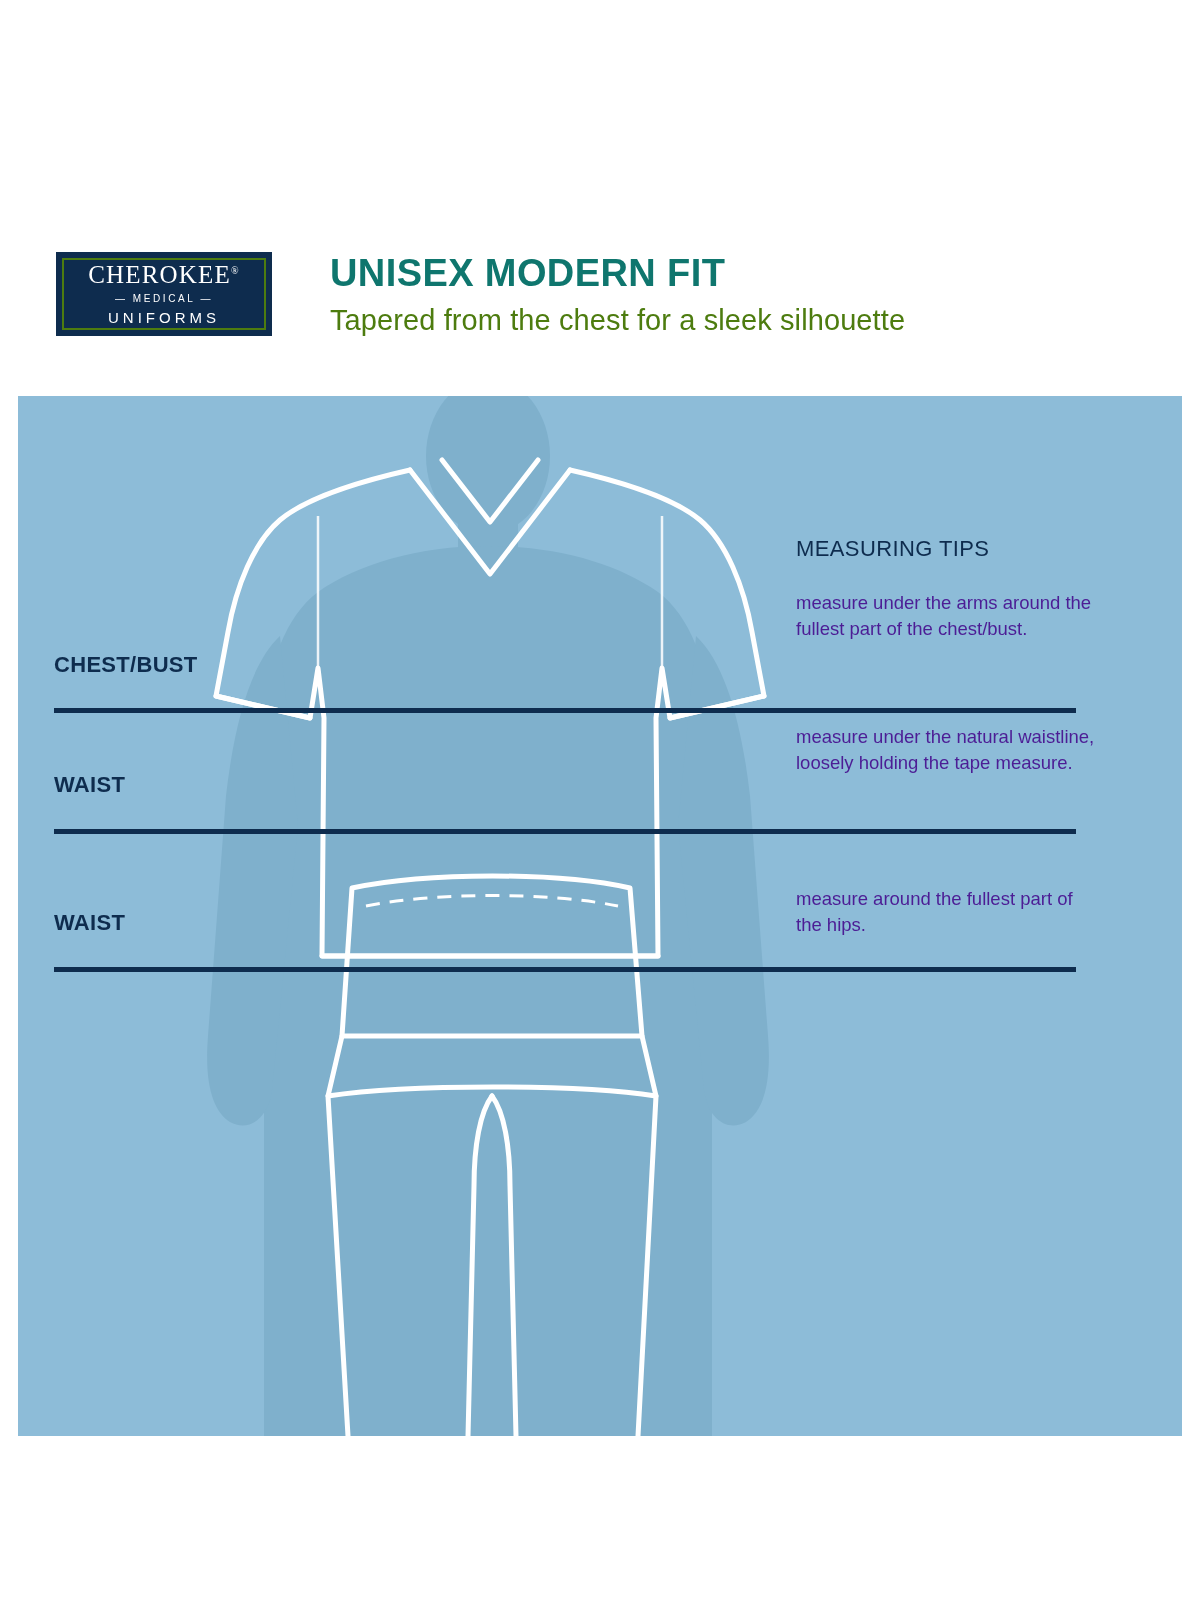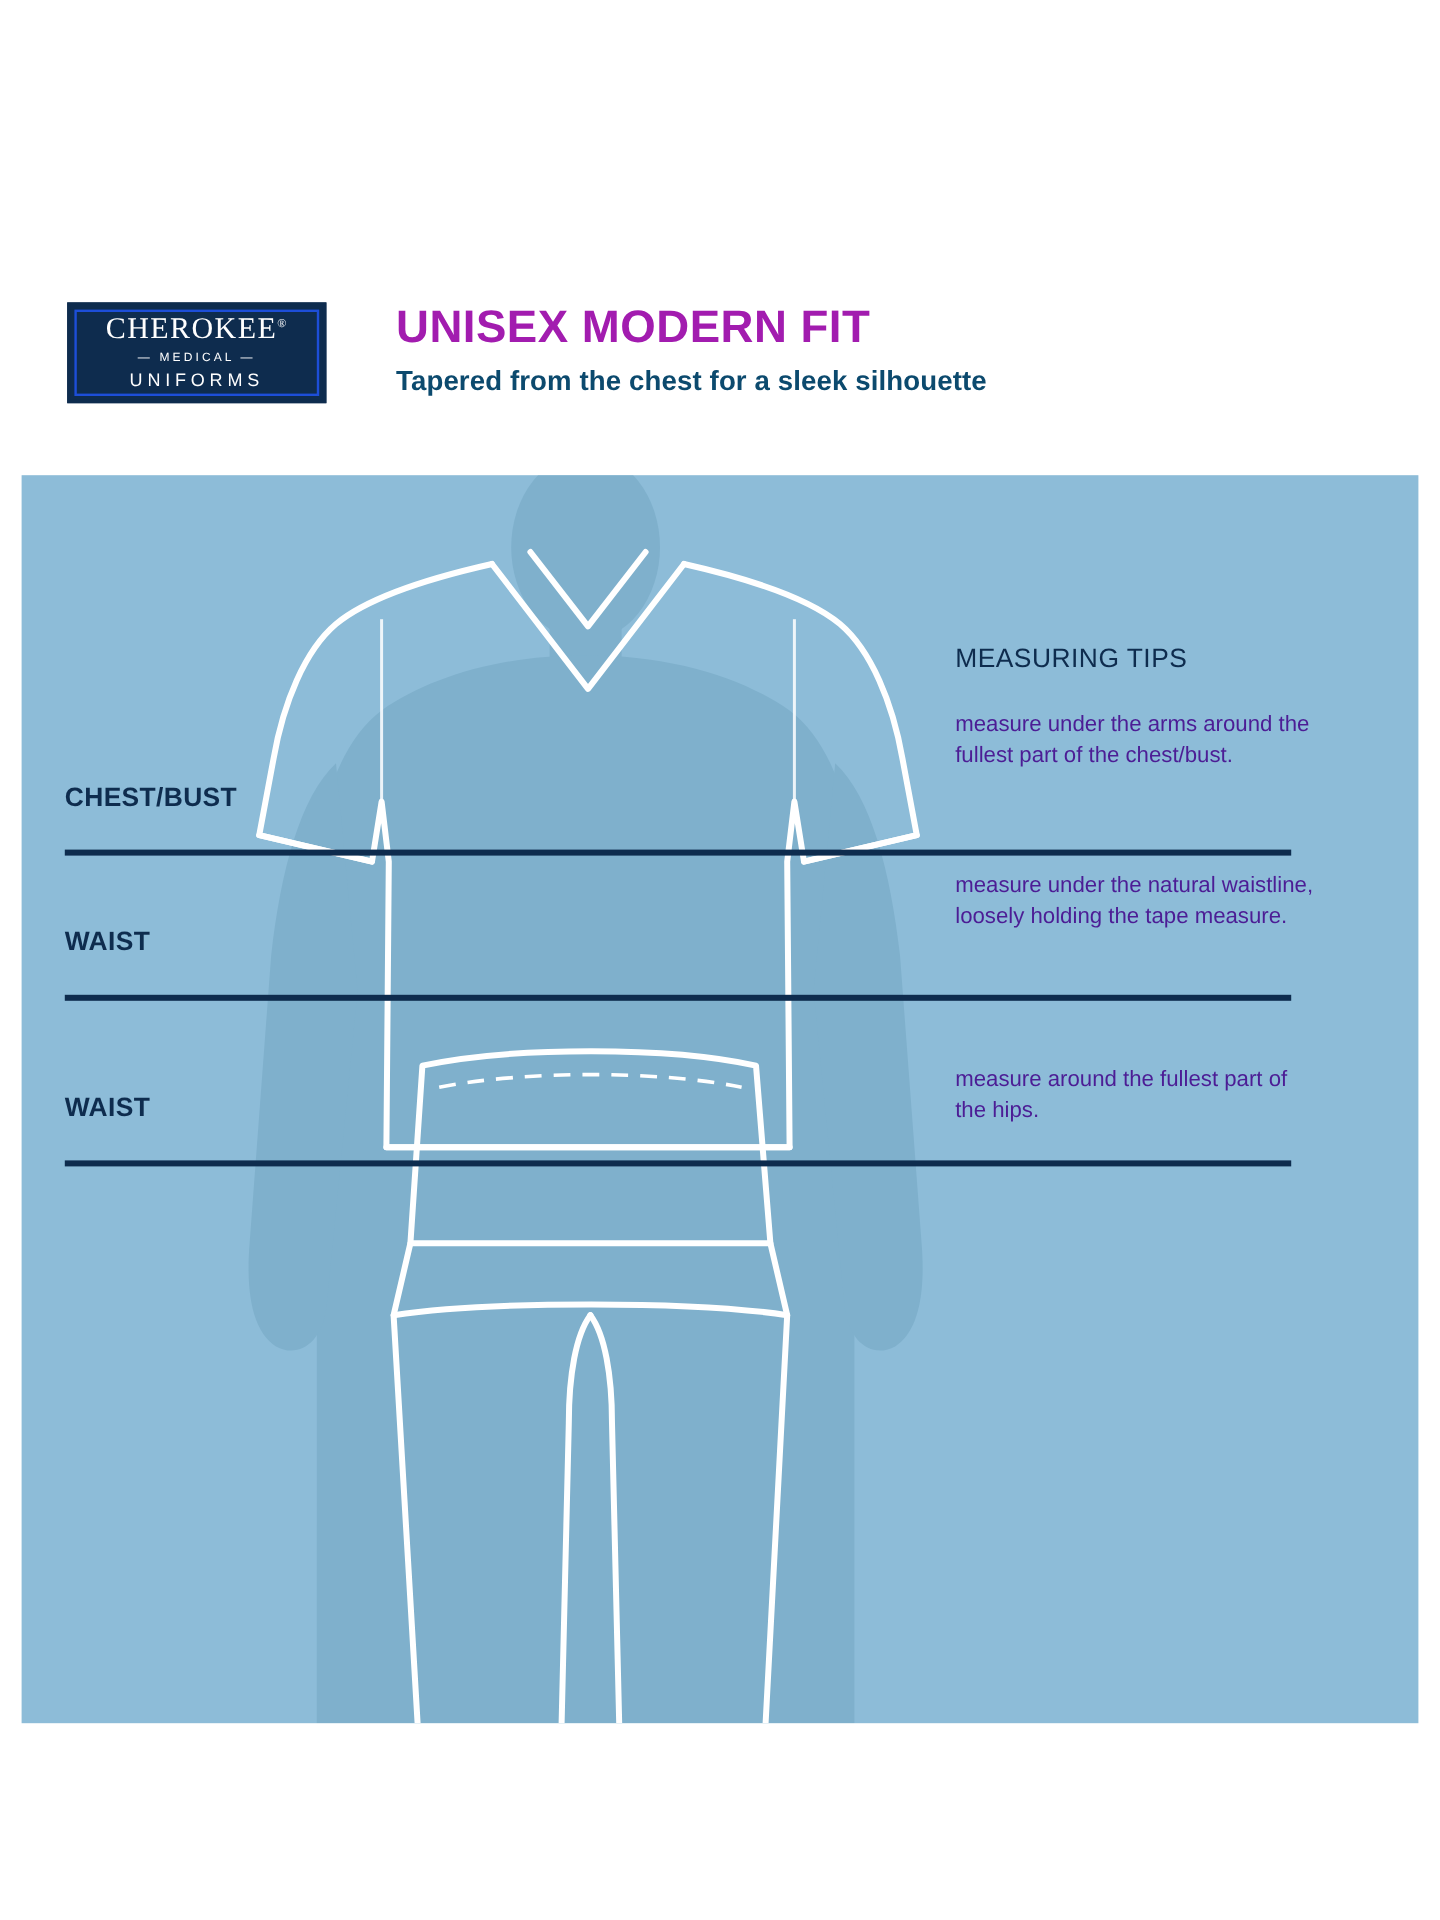--- a/index.html
+++ b/index.html
@@ -40,21 +40,21 @@
     height: 84px;
     background: #0e2c4e;
     border: 3px solid #0e2c4e;
     box-sizing: border-box;
     display: flex;
     flex-direction: column;
     align-items: center;
     justify-content: center;
   }
   .logo-inner {
-    border: 2px solid #1d4ed8;
+    border: 2px solid #4d7c0f;
     width: 204px;
     height: 72px;
     display: flex;
     flex-direction: column;
     align-items: center;
     justify-content: center;
     box-sizing: border-box;
     text-align: center;
   }
   .logo-main {
@@ -83,32 +83,32 @@
     margin-top: 5px;
     white-space: nowrap;
   }
 
   .title-block {
     position: absolute;
     left: 330px;
     top: 36px;
   }
   .title {
-    color: #a21caf;
+    color: #0f766e;
     font-size: 38px;
     font-weight: bold;
     letter-spacing: 0.4px;
     line-height: 1.05;
     margin: 0;
     white-space: nowrap;
   }
   .subtitle {
-    color: #0c4a6e;
-    font-size: 23px;
-    font-weight: bold;
+    color: #4d7c0f;
+    font-size: 29px;
+    font-weight: normal;
     margin: 10px 0 0 0;
     letter-spacing: 0.1px;
     white-space: nowrap;
   }
 
   
   .panel {
     position: absolute;
     left: 18px;
     top: 396px;

